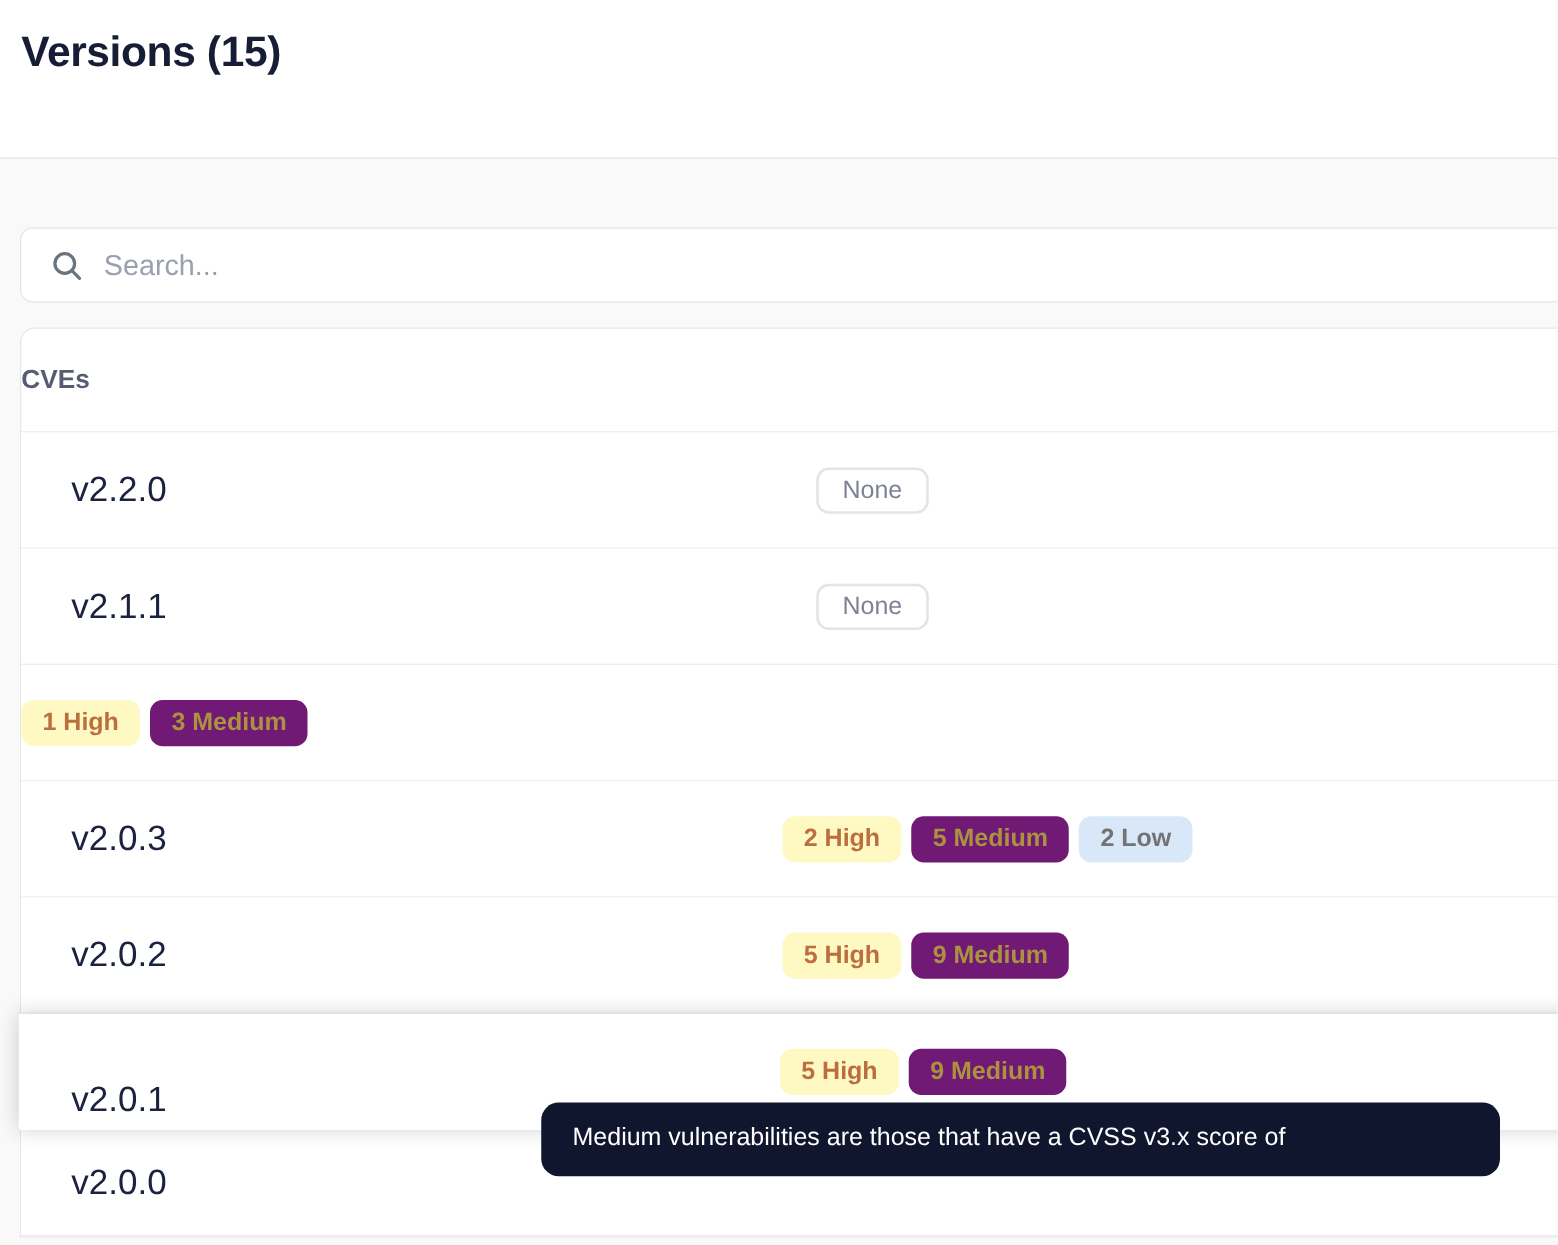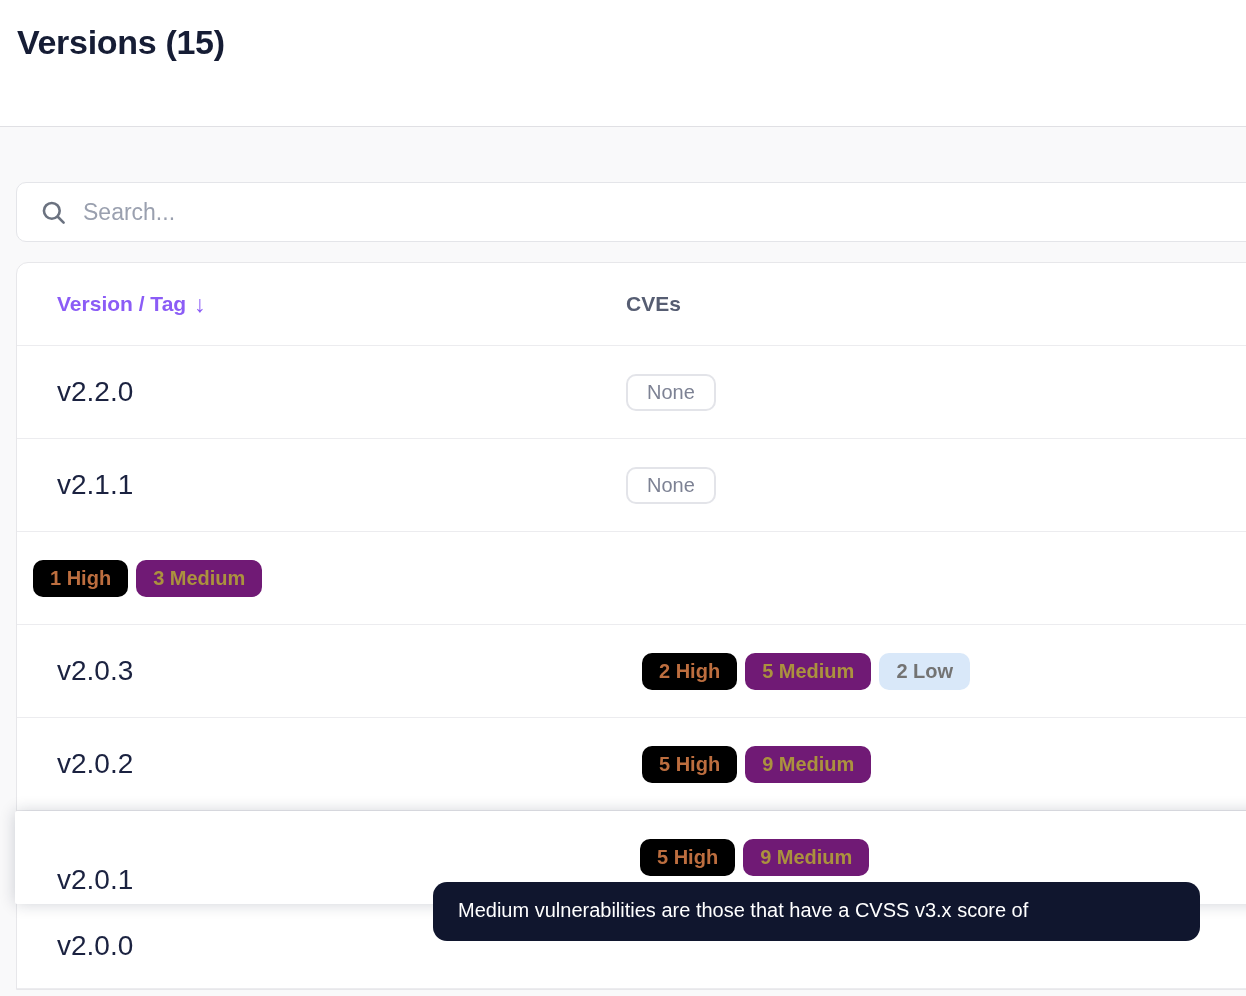--- a/index.html
+++ b/index.html
@@ -114,22 +114,23 @@
     font-size: 20px;
     font-weight: bold;
     white-space: nowrap;
   }
   .badge-none {
     background: #ffffff;
     border: 2px solid #e3e4e9;
     color: #7d8294;
     padding: 0 19px;
     font-weight: 500;
-  }
-  .badge-high   { background: #000000; color: #bd6e3f; margin-left: 16px; }
+    margin-left: 27px;
+  }
+  .badge-high   { background: #fef9c3; color: #bd6e3f; }
   .badge-medium { background: #701a75; color: #ab923e; }
   .badge-low    { background: #d9e8f9; color: #737373; }
 
   
   .tooltip {
     position: absolute;
     left: 433px; top: 882px;
     width: 767px;
     background: #10162e;
     color: #ffffff;
@@ -152,24 +153,20 @@
   <div class="search-bar">
     <svg class="search-icon" viewBox="0 0 24 24" fill="none">
       <circle cx="10.5" cy="10.5" r="7" stroke="#6b7280" stroke-width="2.3"></circle>
       <line x1="15.8" y1="15.8" x2="21" y2="21" stroke="#6b7280" stroke-width="2.3" stroke-linecap="round"></line>
     </svg>
     <input class="search-input" type="text" placeholder="Search..." style="">
   </div>
 
   <div class="table">
     <div class="thead">
-      <div class="th col-version">
-        <span>Version / Tag</span>
-        <span class="sort-arrow">↓</span>
-      </div>
       <div class="th col-cves">CVEs</div>
     </div>
     <div class="tbody">
         <div class="tr">
           <div class="td col-version">v2.2.0</div>
           <div class="td col-cves">
             <span class="badge badge-none">None</span>
           </div>
         </div>
         <div class="tr">

